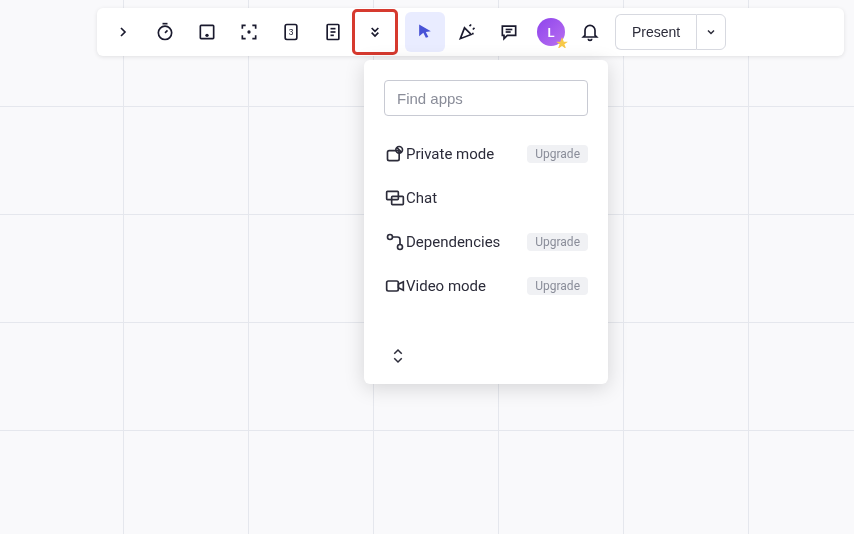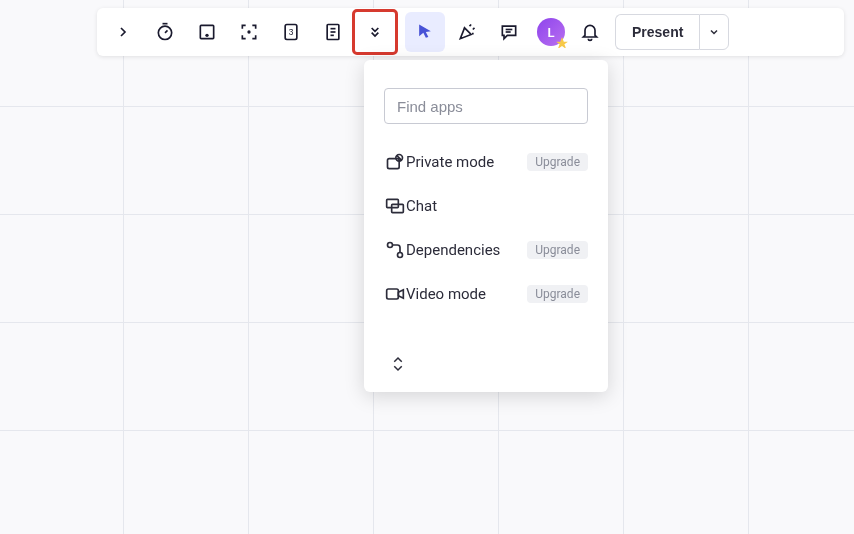--- a/index.html
+++ b/index.html
@@ -71,21 +71,21 @@
     margin-left: 6px;
   }
   .present-btn {
     height: 36px;
     padding: 0 16px;
     background: #fff;
     border: 1px solid #d7d9e0;
     border-right: none;
     border-radius: 6px 0 0 6px;
     font-size: 14px;
-    font-weight: 700;
+    font-weight: 400;
     color: #2c2c3a;
     display: flex; align-items: center;
     cursor: pointer;
   }
   .present-caret {
     width: 30px; height: 36px;
     background: #fff;
     border: 1px solid #d7d9e0;
     border-radius: 0 6px 6px 0;
     display: flex; align-items: center; justify-content: center;
@@ -107,21 +107,21 @@
 
   
   .dropdown {
     position: absolute;
     top: 60px;
     left: 364px;
     width: 244px;
     background: #fff;
     border-radius: 6px;
     box-shadow: 0 4px 20px rgba(0,0,0,0.15);
-    padding: 24px 0 14px;
+    padding: 16px 0 14px;
   }
   .dd-search {
     margin: 4px 20px 16px;
   }
   .dd-search input {
     width: 100%;
     height: 36px;
     padding: 0 12px;
     border: 1px solid #c8cad3;
     border-radius: 4px;

